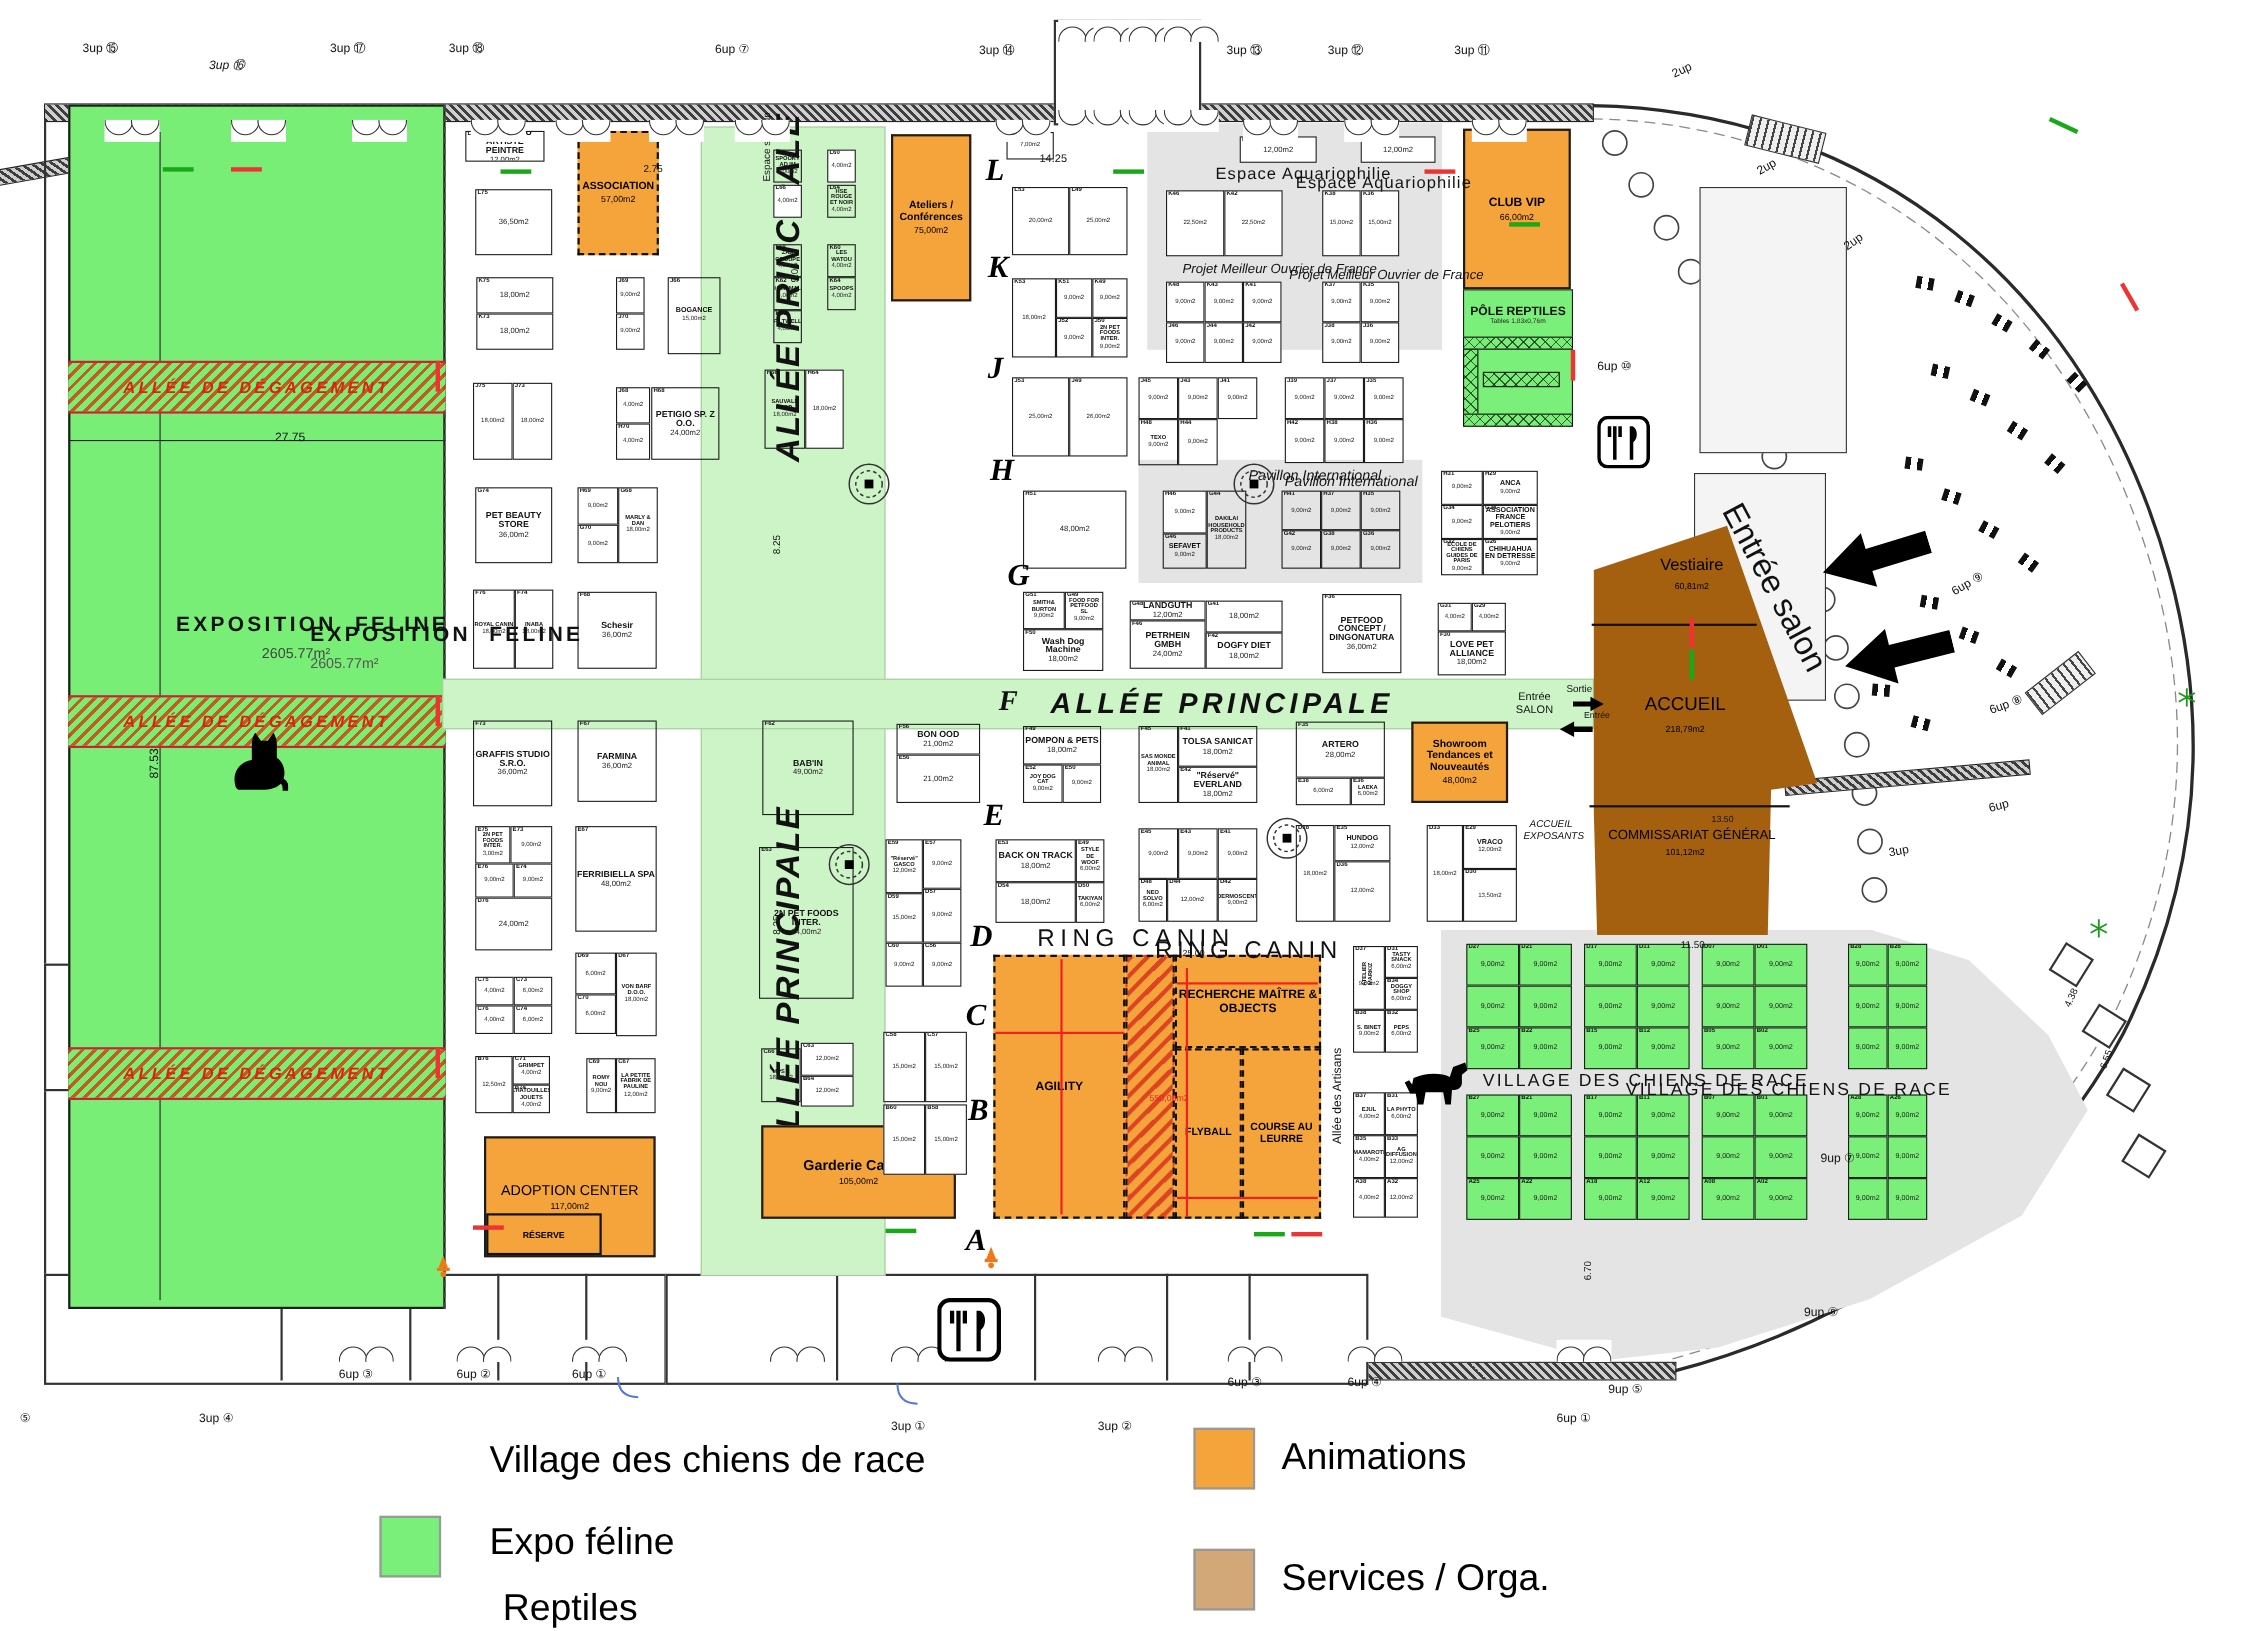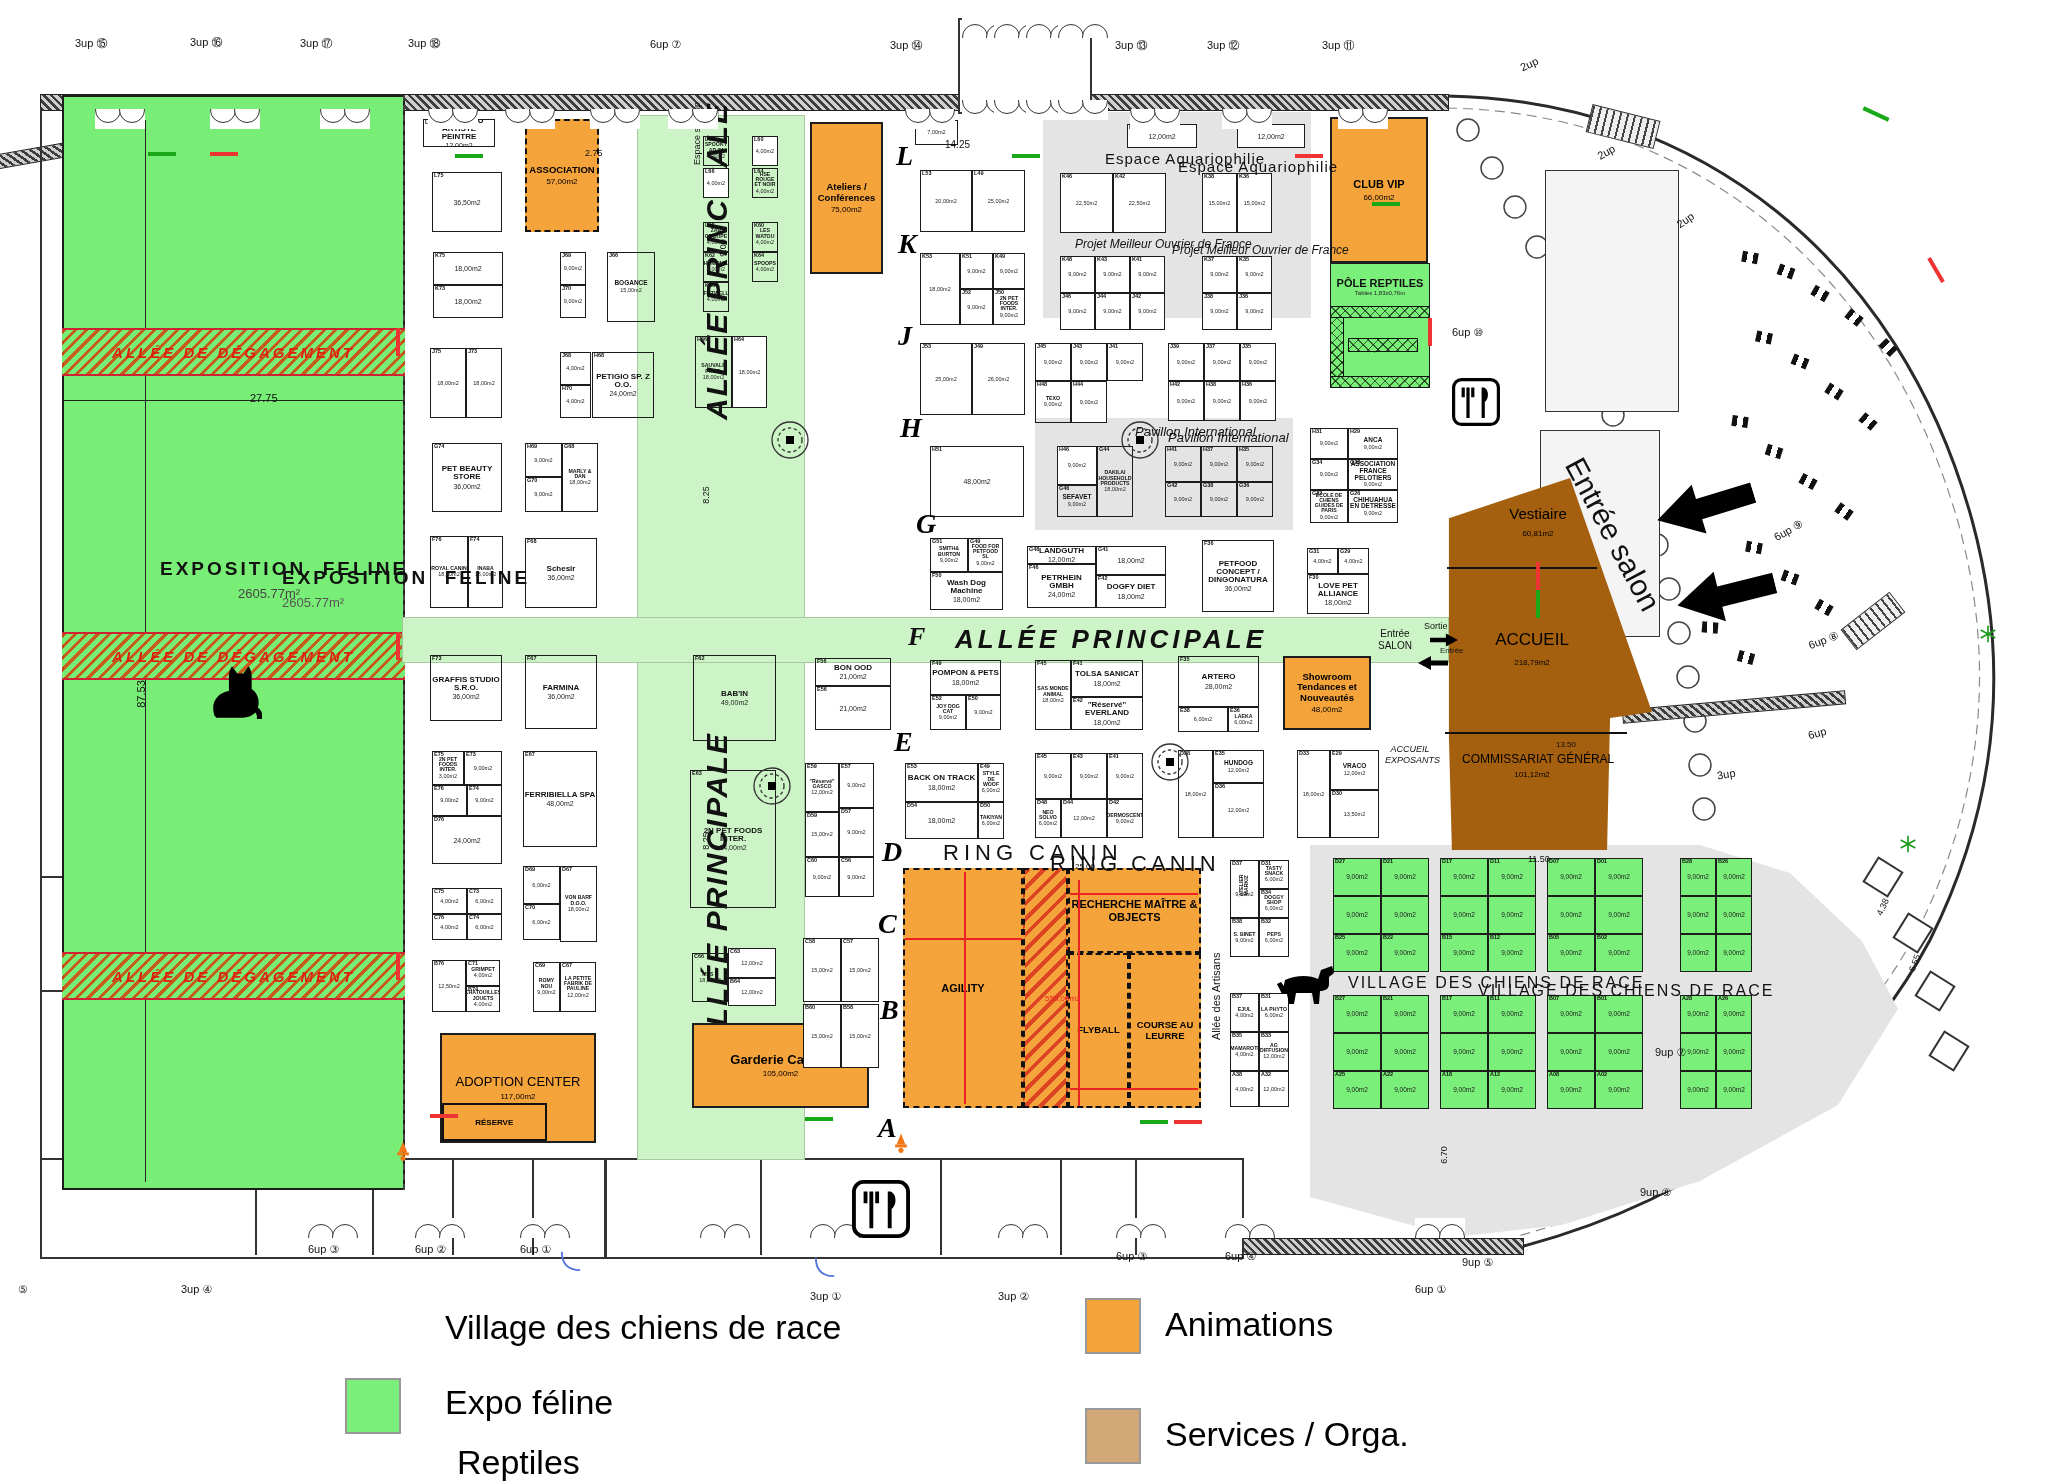--- a/index.html
+++ b/index.html
@@ -266,21 +266,21 @@
     <div class="booth b-b" style="left: 468px; top: 536px; width: 35px; height: 72px;">
       <span class="nm" style="font-size:5.2px">INABA</span>
       <span class="ar" style="font-size:5.5px">18,00m2</span>
       <span class="cd">F74</span>
     </div>
     <div class="booth b-b" style="left: 525px; top: 538px; width: 72px; height: 70px;">
       <span class="nm" style="font-size:8px">Schesir</span>
       <span class="ar" style="font-size:7px">36,00m2</span>
       <span class="cd">F68</span>
     </div>
-    <div class="booth b-b" style="left: 430px; top: 655px; width: 72px; height: 66px;">
+    <div class="booth b-b" style="left: 430px; top: 655px; width: 72px; height: 78px;">
       <span class="nm" style="font-size:8px">GRAFFIS STUDIO S.R.O.</span>
       <span class="ar" style="font-size:7px">36,00m2</span>
       <span class="cd">F73</span>
     </div>
     <div class="booth b-b" style="left: 525px; top: 655px; width: 72px; height: 74px;">
       <span class="nm" style="font-size:8px">FARMINA</span>
       <span class="ar" style="font-size:7px">36,00m2</span>
       <span class="cd">F67</span>
     </div>
     <div class="booth b-b" style="left: 432px; top: 751px; width: 32px; height: 34px;">
@@ -1125,21 +1125,21 @@
     <div class="lbl" style="left: 1556px; top: 740px; font-size: 8px; color: rgb(17, 17, 17); font-weight: 400; font-style: normal; letter-spacing: 0px; transform: none;">13.50</div>
     <div class="lbl" style="left: 585px; top: 148px; font-size: 9px; color: rgb(17, 17, 17); font-weight: 400; font-style: normal; letter-spacing: 0px; transform: none;">2.75</div>
     <div class="lbl" style="left: 127px; top: 688px; font-size: 11px; color: rgb(17, 17, 17); font-weight: 400; font-style: normal; letter-spacing: 0px; transform: rotate(-90deg);">87.53</div>
     <div class="lbl" style="left: 714px; top: 243px; font-size: 9px; color: rgb(17, 17, 17); font-weight: 400; font-style: normal; letter-spacing: 0px; transform: rotate(-90deg);">9.00</div>
     <div class="lbl" style="left: 697px; top: 490px; font-size: 9px; color: rgb(17, 17, 17); font-weight: 400; font-style: normal; letter-spacing: 0px; transform: rotate(-90deg);">8.25</div>
     <div class="lbl" style="left: 697px; top: 836px; font-size: 9px; color: rgb(17, 17, 17); font-weight: 400; font-style: normal; letter-spacing: 0px; transform: rotate(-90deg);">8.25</div>
     <div class="lbl" style="left: 1874px; top: 902px; font-size: 9px; color: rgb(17, 17, 17); font-weight: 400; font-style: normal; letter-spacing: 0px; transform: rotate(-65deg);">4.38</div>
     <div class="lbl" style="left: 1906px; top: 958px; font-size: 9px; color: rgb(17, 17, 17); font-weight: 400; font-style: normal; letter-spacing: 0px; transform: rotate(-70deg);">6.55</div>
     <div class="lbl" style="left: 1435px; top: 1150px; font-size: 9px; color: rgb(17, 17, 17); font-weight: 400; font-style: normal; letter-spacing: 0px; transform: rotate(-90deg);">6.70</div>
     <div class="doorlbl" style="left: 75px; top: 36px; transform: none;">3up ⑮</div>
-    <div class="doorlbl" style="left: 190px; top: 35px; transform: none;">3up ⑯</div>
+    <div class="doorlbl" style="left: 190px; top: 52px; transform: none; font-style: italic;">3up ⑯</div>
     <div class="doorlbl" style="left: 300px; top: 36px; transform: none;">3up ⑰</div>
     <div class="doorlbl" style="left: 408px; top: 36px; transform: none;">3up ⑱</div>
     <div class="doorlbl" style="left: 650px; top: 38px; transform: none;">6up ⑦</div>
     <div class="doorlbl" style="left: 890px; top: 38px; transform: none;">3up ⑭</div>
     <div class="doorlbl" style="left: 1115px; top: 38px; transform: none;">3up ⑬</div>
     <div class="doorlbl" style="left: 1207px; top: 38px; transform: none;">3up ⑫</div>
     <div class="doorlbl" style="left: 1322px; top: 38px; transform: none;">3up ⑪</div>
     <div class="doorlbl" style="left: 1520px; top: 58px; transform: rotate(-25deg);">2up</div>
     <div class="doorlbl" style="left: 1597px; top: 146px; transform: rotate(-30deg);">2up</div>
     <div class="doorlbl" style="left: 1676px; top: 214px; transform: rotate(-35deg);">2up</div>

